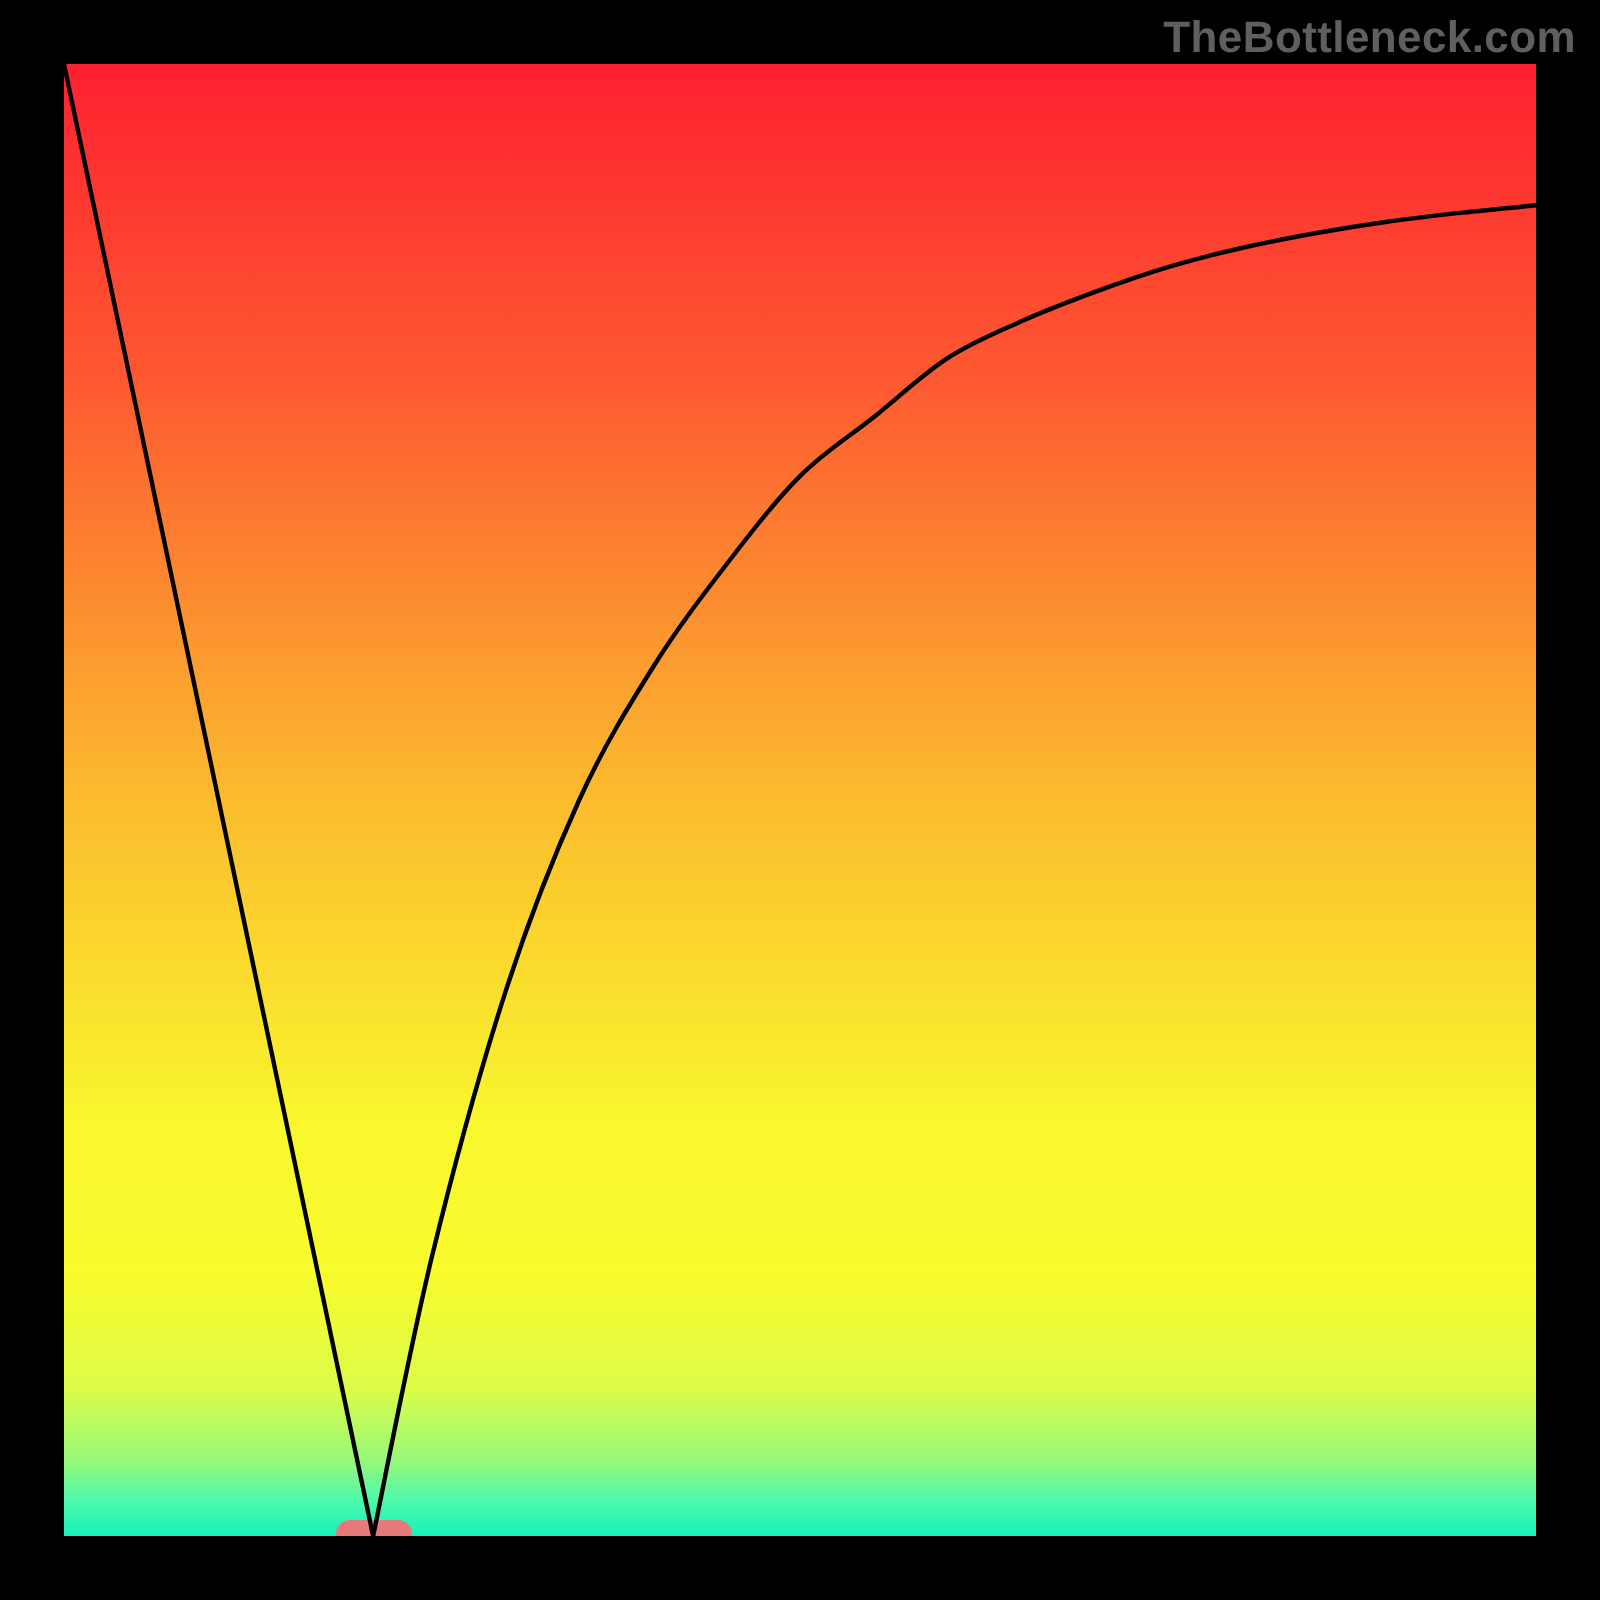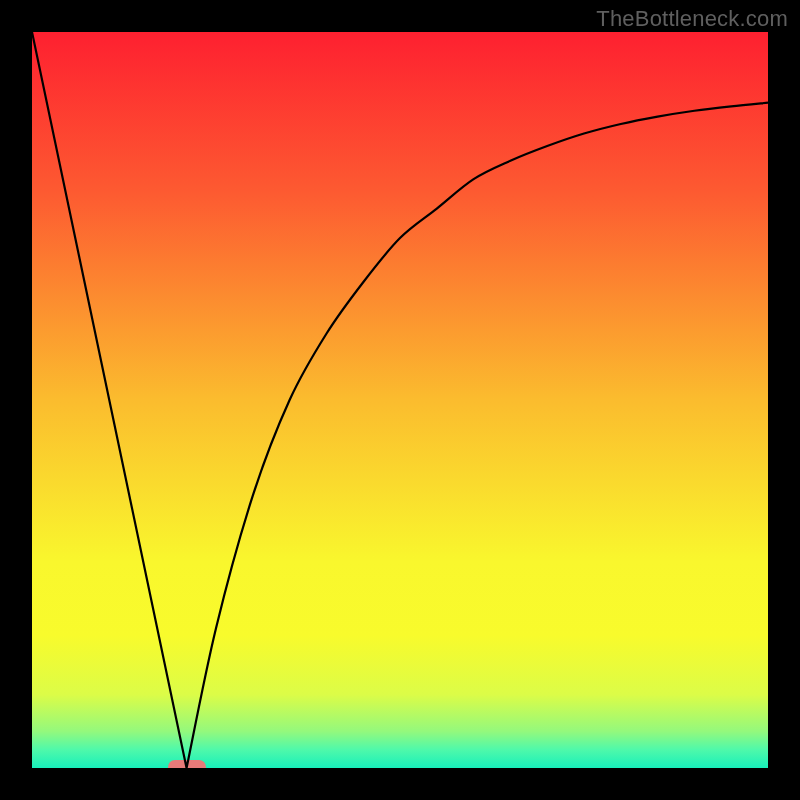--- a/index.html
+++ b/index.html
@@ -44,21 +44,21 @@
     width: 100%;
     height: 100%;
   }
   .attribution {
     position: absolute;
     top: 6px;
     right: 12px;
     color: #5f5f5f;
     font-size: 22px;
     letter-spacing: 0.2px;
-    font-weight: 400;
+    font-weight: 700;
   }
 </style>
 </head>
 <body>
 
 <div class="frame">
 
   <div class="attribution">TheBottleneck.com</div>
 
   <div class="plot-area">

